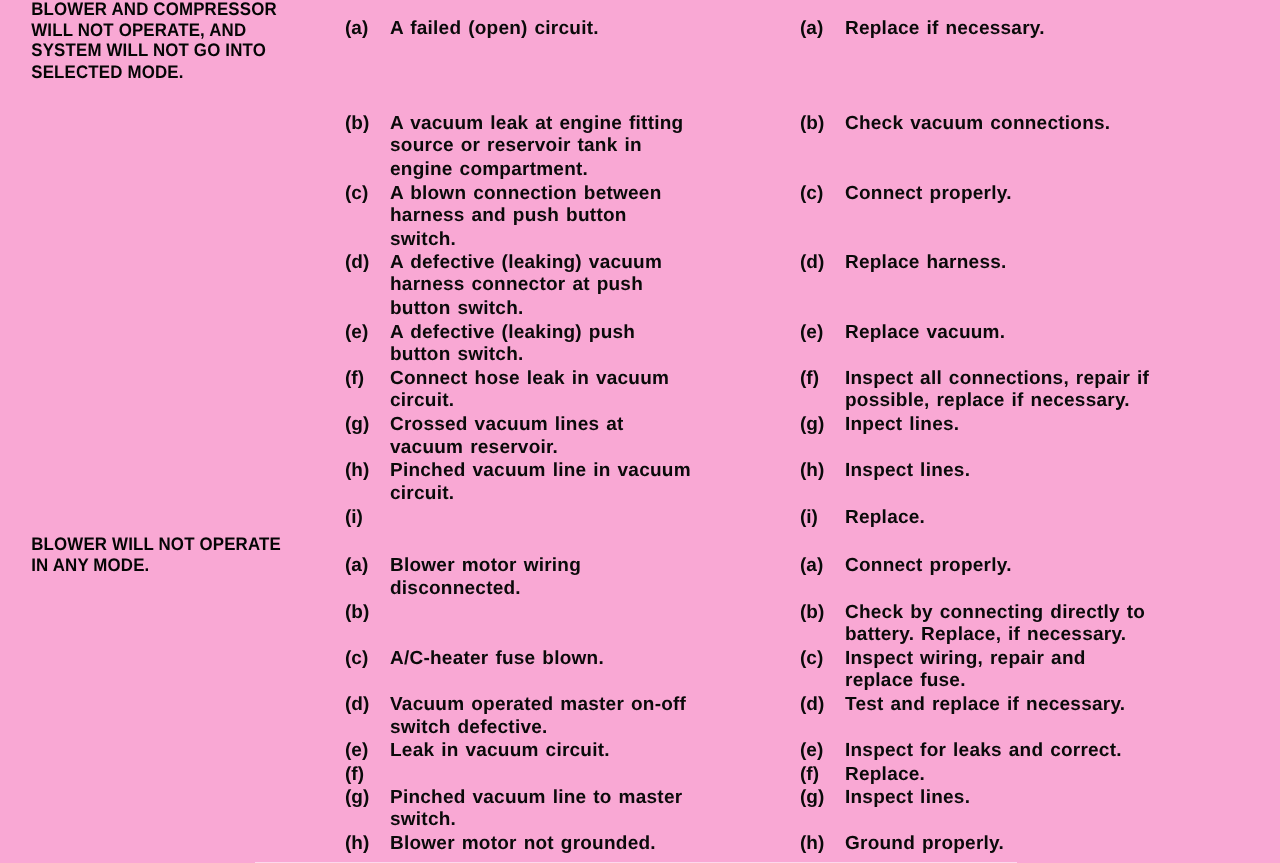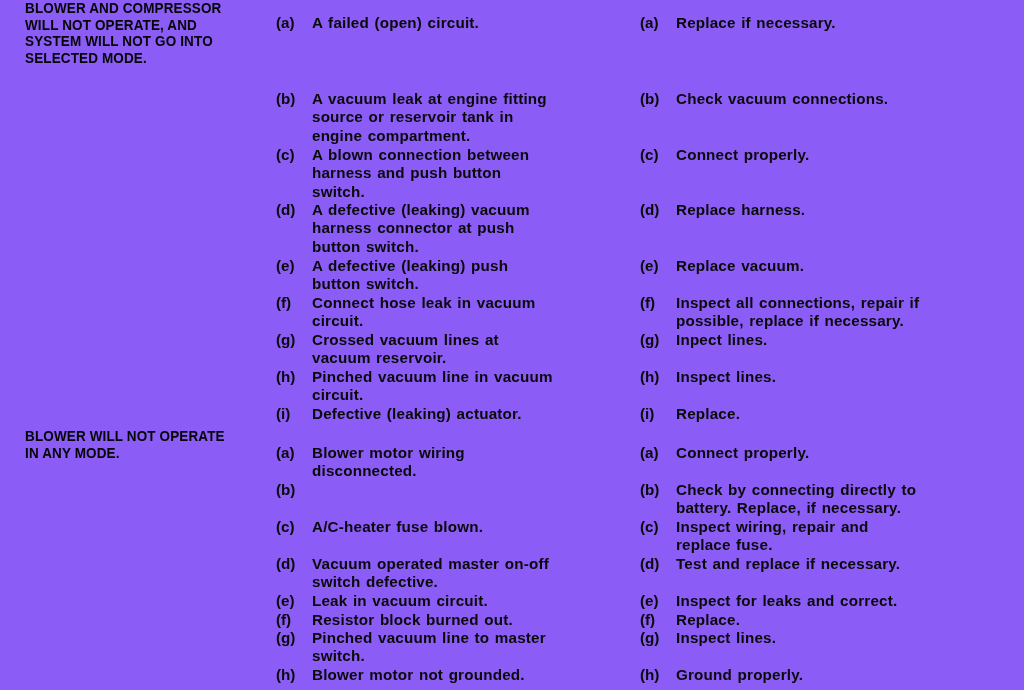--- a/index.html
+++ b/index.html
@@ -95,21 +95,21 @@
   
   .row {
     position: absolute;
     left: 0;
     width: 100%;
   }
 </style>
 </head>
 <body>
 
-<div class="page" style="background: #8b5cf6; color: rgb(10, 10, 10);">
+<div class="page" style="background: #f9a8d4; color: rgb(10, 10, 10);">
 
 <div class="section" id="section-0">
       <div class="cond-col">
         <div class="cond-heading">BLOWER AND COMPRESSOR
 WILL NOT OPERATE, AND
 SYSTEM WILL NOT GO INTO
 SELECTED MODE.</div>
       </div>
       <div class="cause-col">
         <div class="row" style="top: 14px;">
@@ -166,21 +166,20 @@
         <div class="row" style="top: 368px;">
           <div class="item">
             <span class="marker">(h)</span>
             <span class="body">Pinched vacuum line in vacuum
 circuit.</span>
           </div>
         </div>
         <div class="row" style="top: 405px;">
           <div class="item">
             <span class="marker">(i)</span>
-            <span class="body">Defective (leaking) actuator.</span>
           </div>
         </div>
       </div>
       <div class="remedy-col">
         <div class="row" style="top: 14px;">
           <div class="item">
             <span class="marker">(a)</span>
             <span class="body">Replace if necessary.</span>
           </div>
         </div>
@@ -268,21 +267,20 @@
         </div>
         <div class="row" style="top: 164px;">
           <div class="item">
             <span class="marker">(e)</span>
             <span class="body">Leak in vacuum circuit.</span>
           </div>
         </div>
         <div class="row" style="top: 183px;">
           <div class="item">
             <span class="marker">(f)</span>
-            <span class="body">Resistor block burned out.</span>
           </div>
         </div>
         <div class="row" style="top: 201px;">
           <div class="item">
             <span class="marker">(g)</span>
             <span class="body">Pinched vacuum line to master
 switch.</span>
           </div>
         </div>
         <div class="row" style="top: 238px;">

